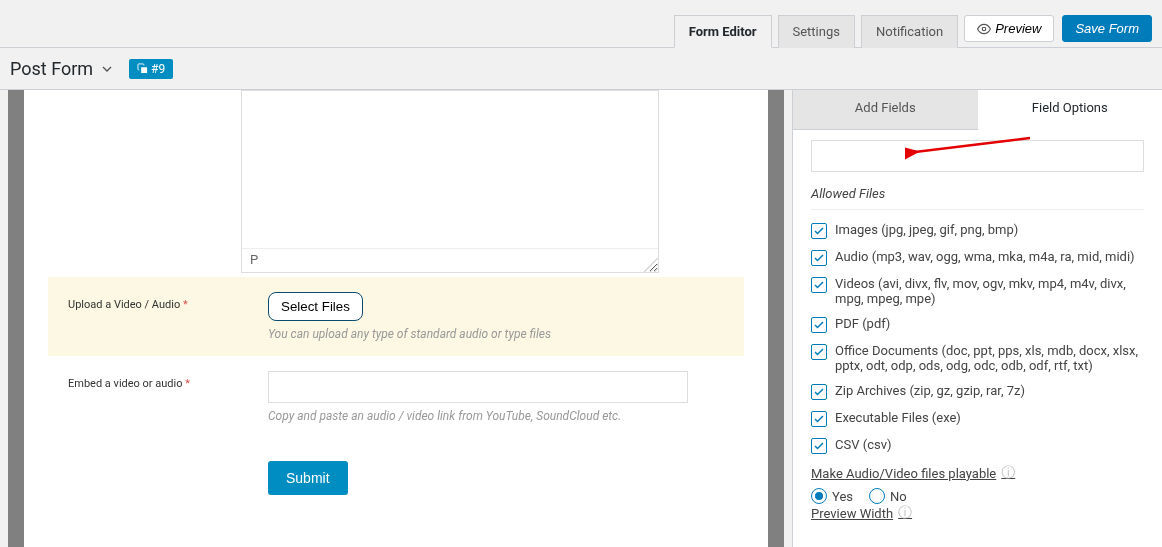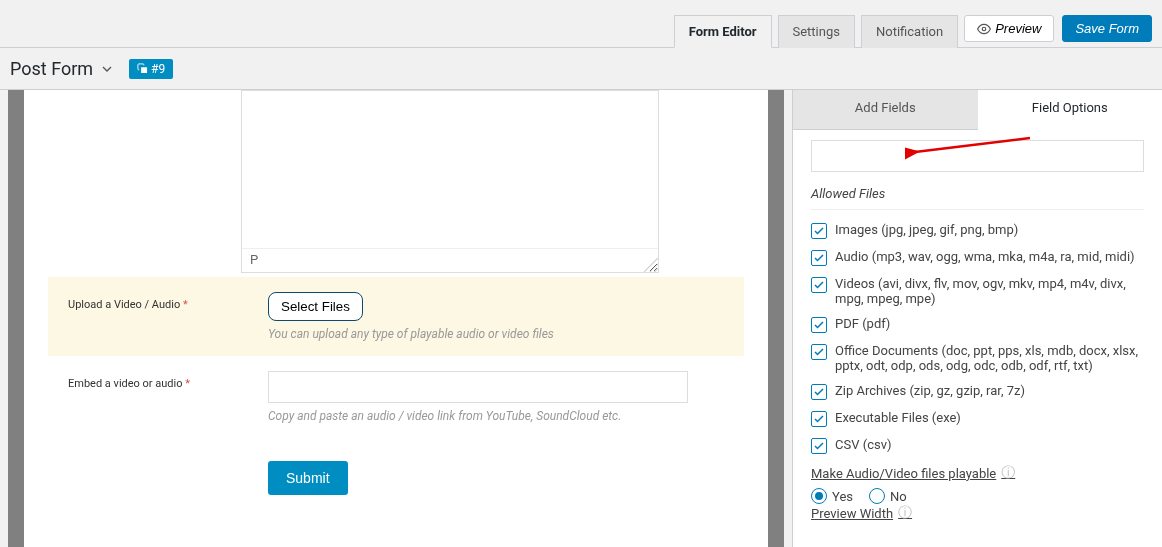--- a/index.html
+++ b/index.html
@@ -97,21 +97,21 @@
             <path d="M12 0L0 12M12 5L5 12M12 9L9 12" stroke="#ccc" stroke-width="1"></path>
           </svg>
       </div>
 
       <div class="field-row highlighted">
         <div class="field-label-col">
           <span>Upload a Video / Audio</span> <span class="req">*</span>
         </div>
         <div class="field-body-col">
           <button class="select-files-btn">Select Files</button>
-          <div class="help-text">You can upload any type of playable audio or video files</div>
+          <div class="help-text">You can upload any type of standard audio or type files</div>
         </div>
       </div>
 
       <div class="field-row">
         <div class="field-label-col">
           <span>Embed a video or audio</span> <span class="req">*</span>
         </div>
         <div class="field-body-col">
           <input class="embed-input" type="text" style="">
           <div class="help-text">Copy and paste an audio / video link from YouTube, SoundCloud etc.</div>

